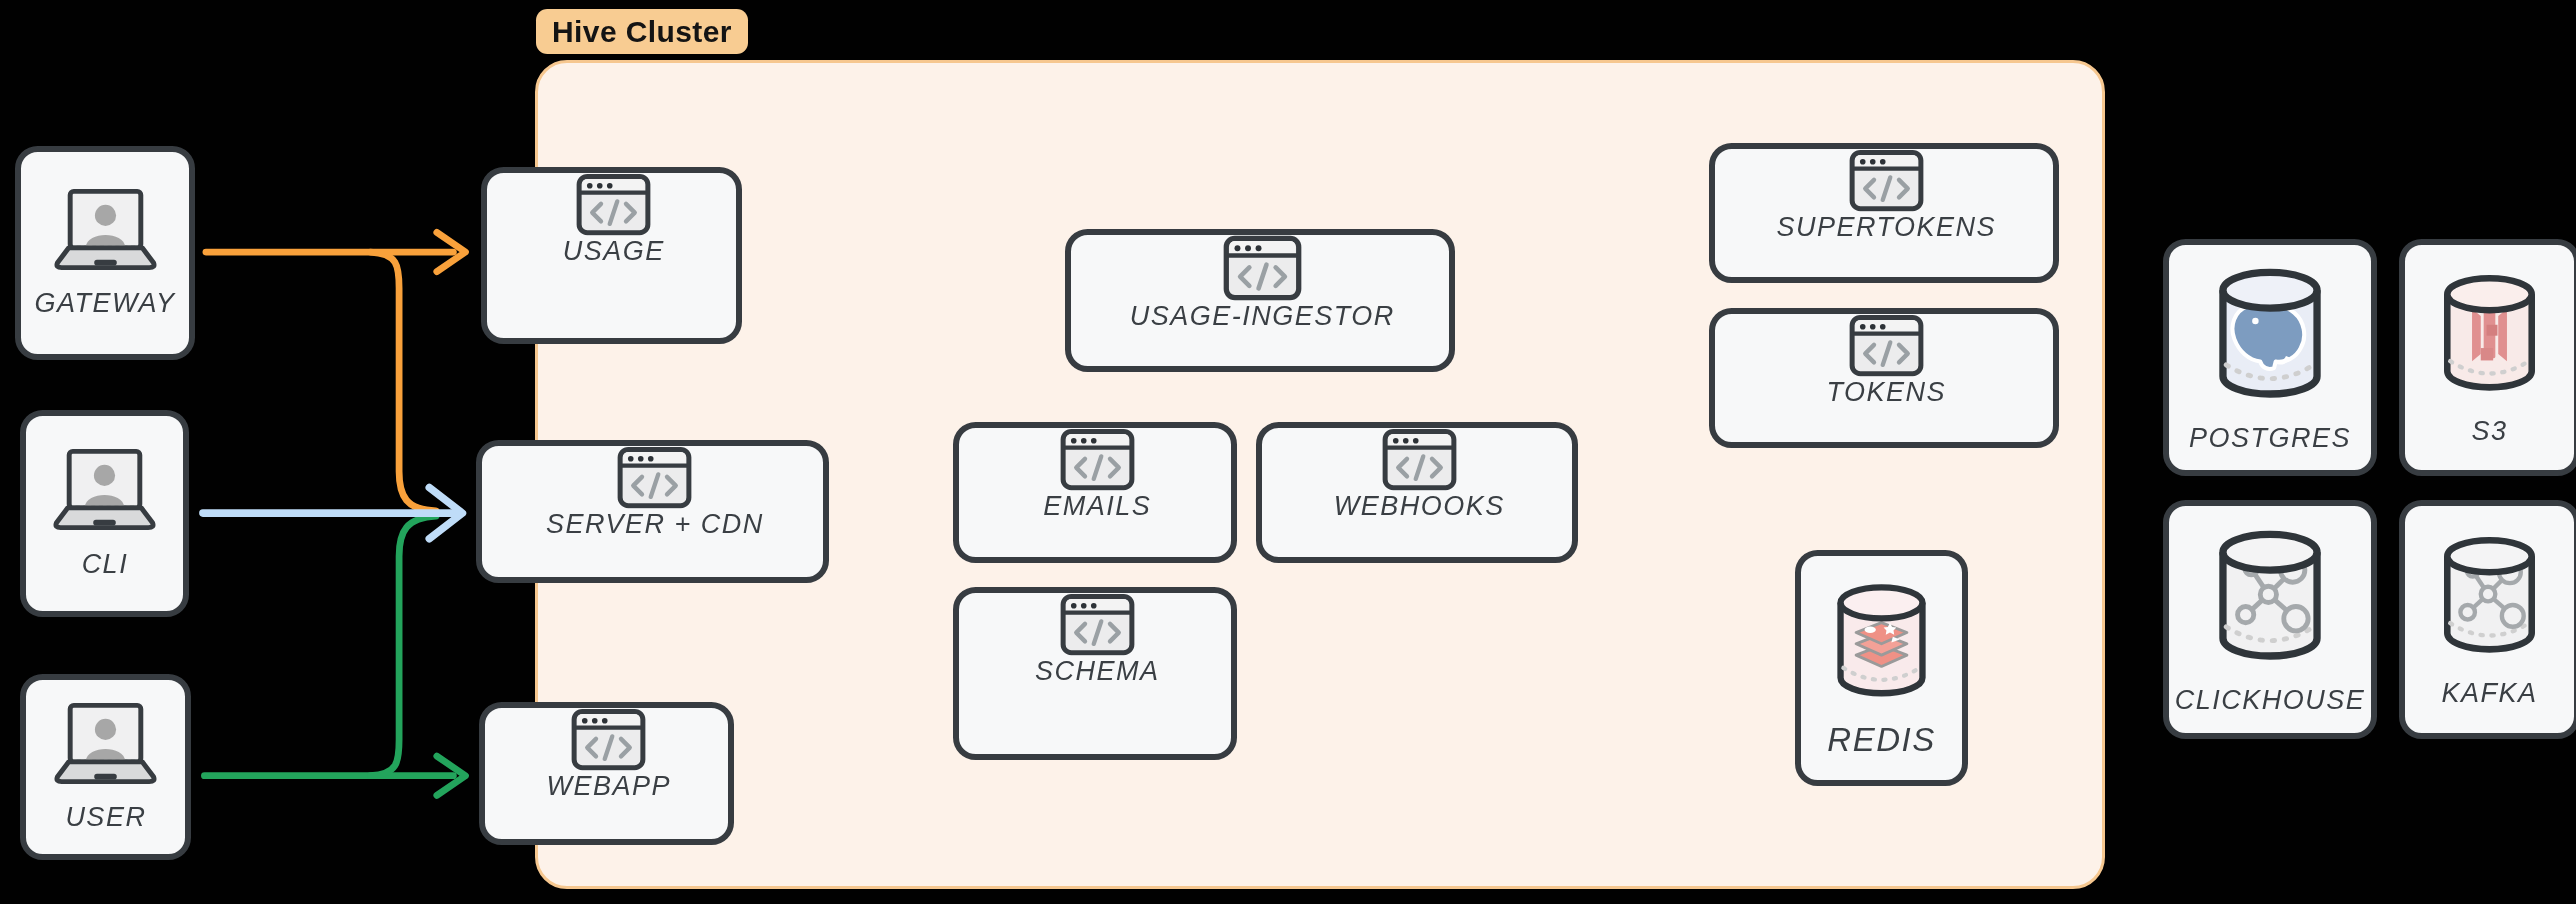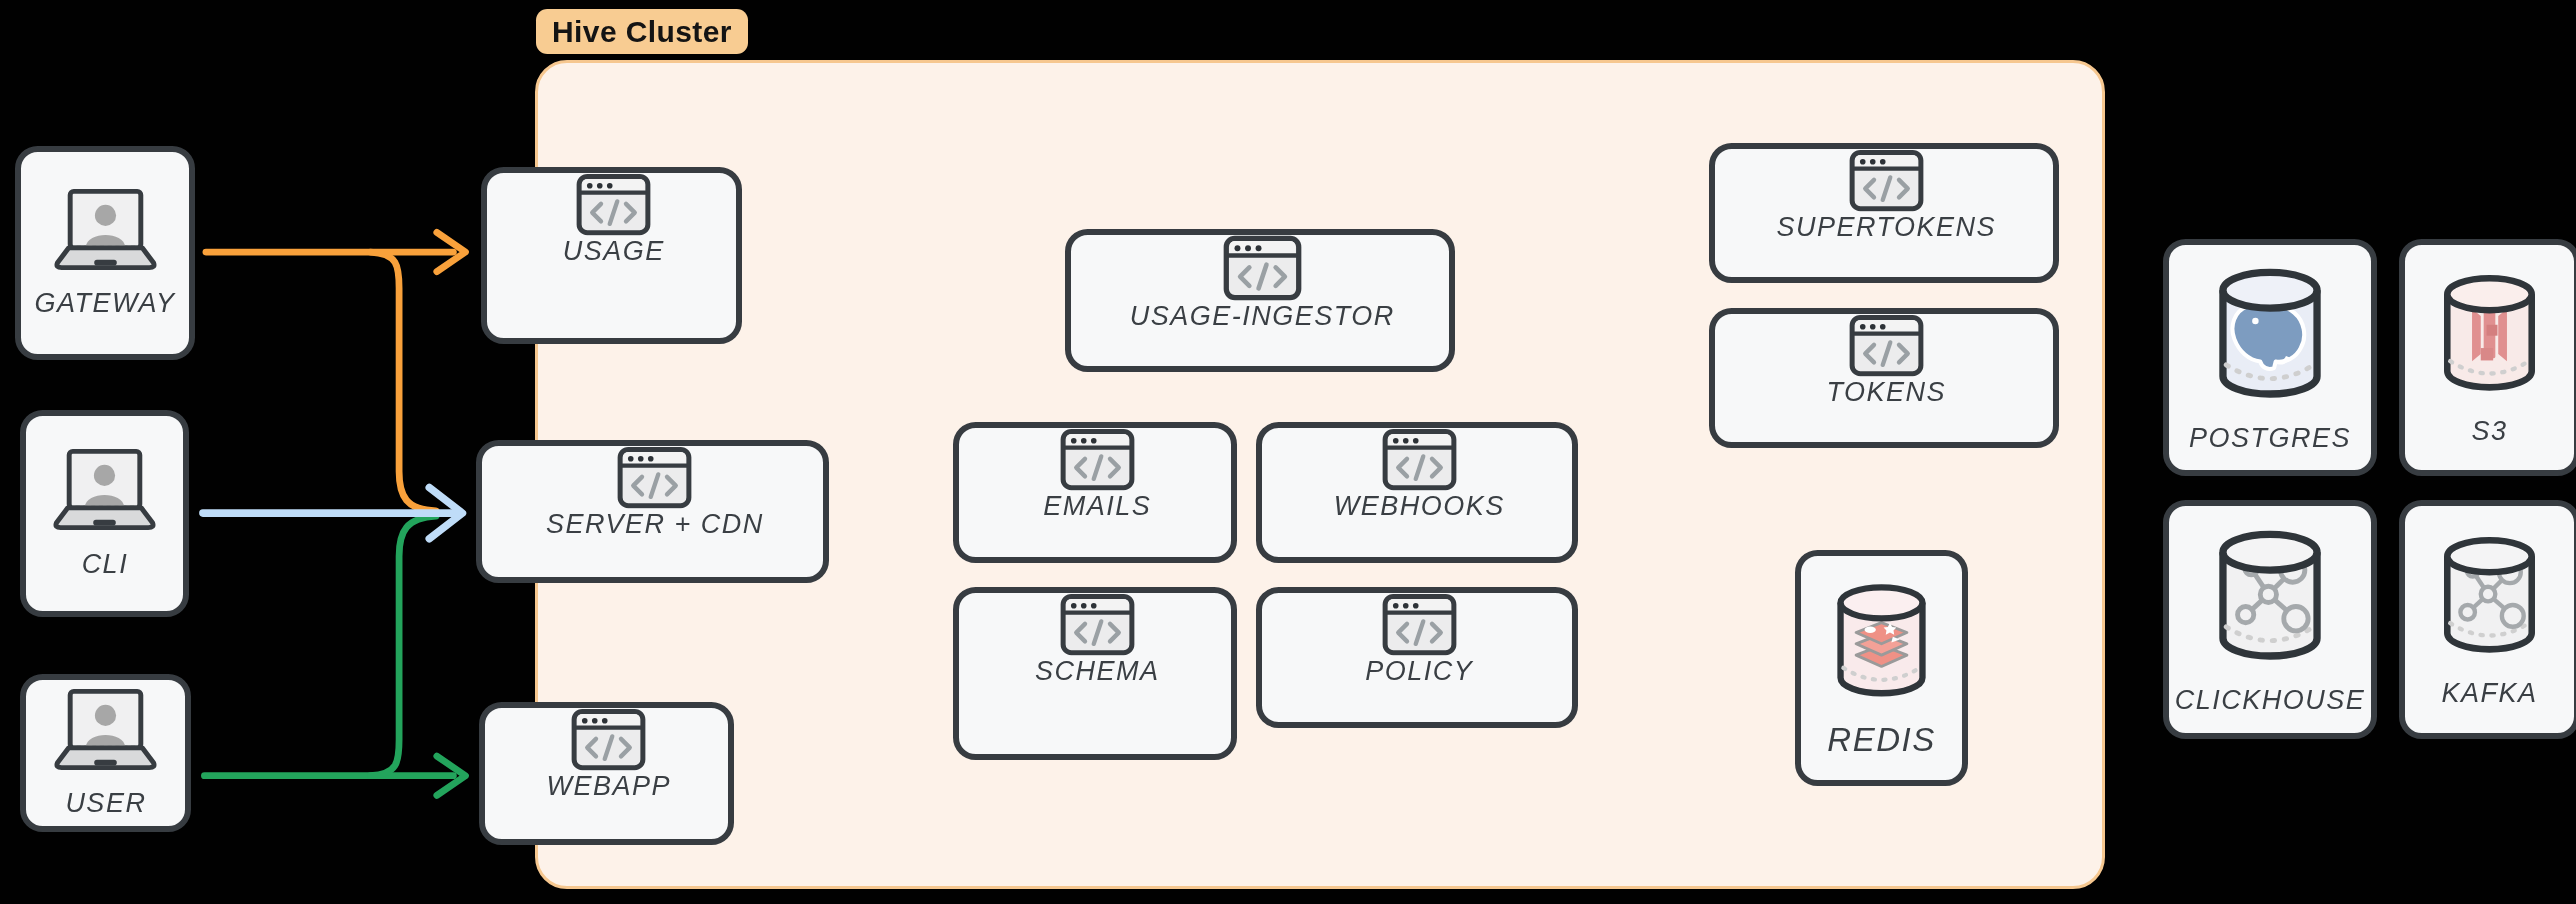--- a/index.html
+++ b/index.html
@@ -145,21 +145,21 @@
     <span class="lbl">GATEWAY</span>
   </div>
   <div class="node v" style="left:20.4px;top:410px;width:169px;height:207px">
     <span class="ic">
       <svg width="113" height="85" viewBox="0 0 160 120">
           <use href="#sym-laptop"></use>
         </svg>
       </span>
     <span class="lbl">CLI</span>
   </div>
-  <div class="node v" style="left:20.4px;top:674px;width:171px;height:158px">
+  <div class="node v" style="left:20.4px;top:674px;width:171px;height:186px">
     <span class="ic">
       <svg width="113" height="85" viewBox="0 0 160 120">
           <use href="#sym-laptop"></use>
         </svg>
       </span>
     <span class="lbl">USER</span>
   </div>
 
   <div class="node h" style="left:481px;top:167px;width:261px;height:177px">
     <span class="ic">
@@ -224,30 +224,20 @@
   <div class="node h" style="left:953px;top:587px;width:284px;height:173px">
     <span class="ic">
       <svg width="75" height="63" viewBox="0 0 120 100">
           <use href="#sym-window"></use>
         </svg>
       </span>
     <span class="lblwrap">
         <span class="lbl">SCHEMA</span>
       </span>
   </div>
-  <div class="node h" style="left:1256px;top:587px;width:322px;height:141px">
-    <span class="ic">
-      <svg width="75" height="63" viewBox="0 0 120 100">
-          <use href="#sym-window"></use>
-        </svg>
-      </span>
-    <span class="lblwrap">
-        <span class="lbl">POLICY</span>
-      </span>
-  </div>
   <div class="node h" style="left:1709px;top:143px;width:350px;height:140px">
     <span class="ic">
       <svg width="75" height="63" viewBox="0 0 120 100">
           <use href="#sym-window"></use>
         </svg>
       </span>
     <span class="lblwrap">
         <span class="lbl">SUPERTOKENS</span>
       </span>
   </div>

